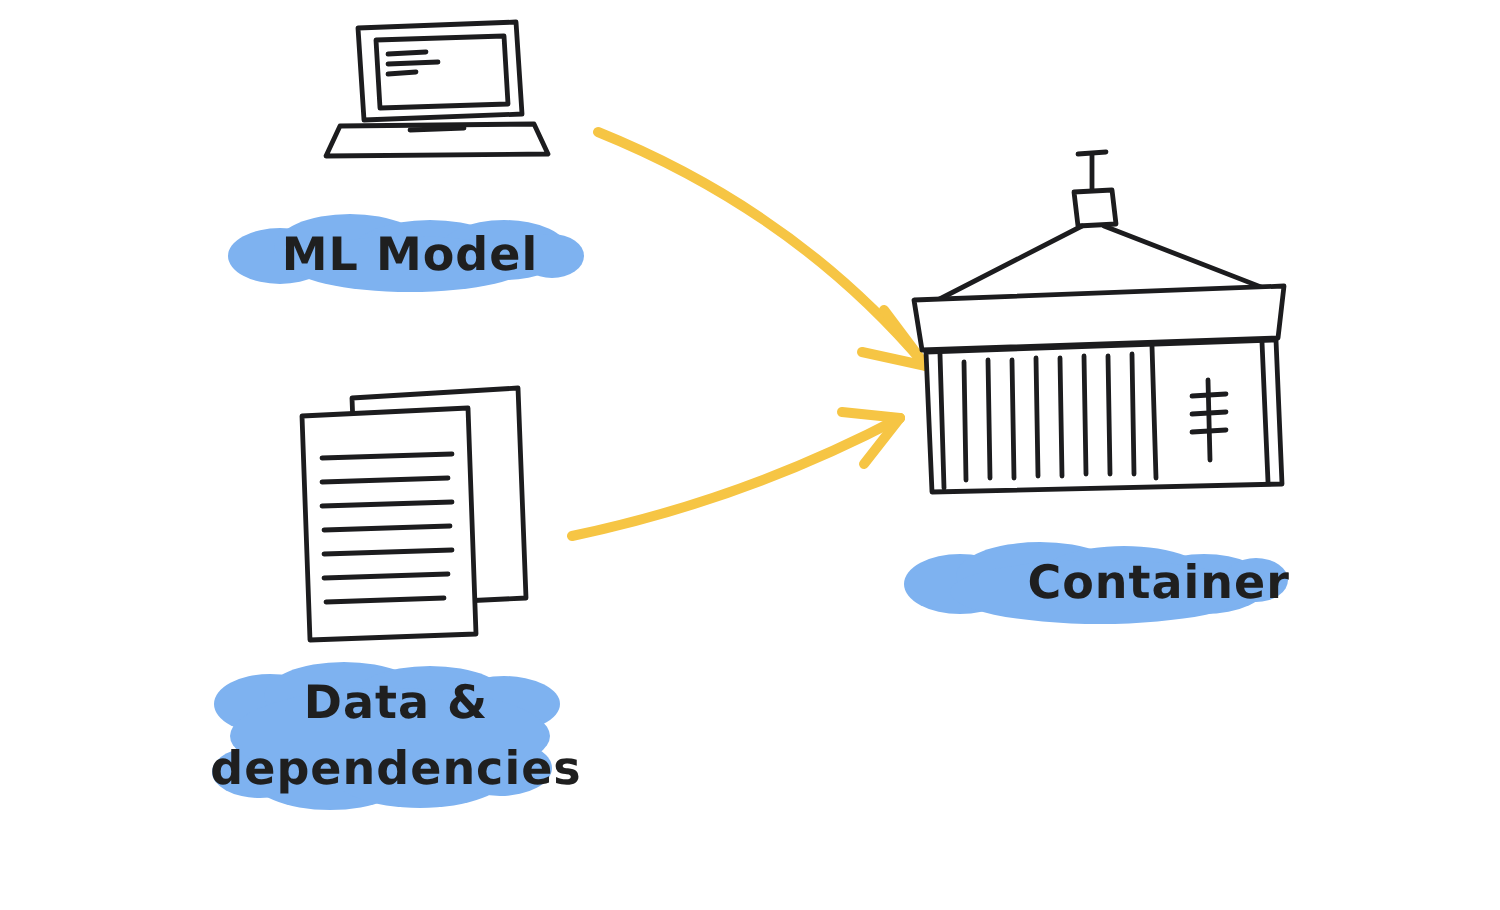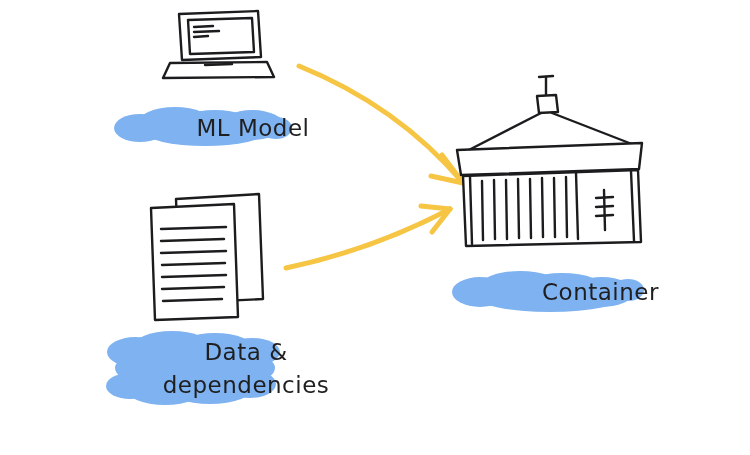--- a/index.html
+++ b/index.html
@@ -10,29 +10,28 @@
     background: #ffffff;
     overflow: hidden;
     font-family: "DejaVu Sans", sans-serif;
   }
   .canvas svg { position: absolute; left: 0; top: 0; }
   .label {
     position: absolute;
     text-align: center;
     color: #1f1f1f;
     font-size: 23px;
-    font-weight: 400;
+    font-weight: 700;
     letter-spacing: 0.5px;
     line-height: 33px;
     user-select: none;
-    margin-left: 48px;
   }
   .label-ml        { left: 110px; top: 112px; width: 190px; }
   .label-data      { left: 98px;  top: 336px; width: 200px; text-align: center; }
-  .label-container { left: 460px; top: 276px; width: 185px; }
+  .label-container { left: 460px; top: 276px; width: 185px; text-align: right; }
 </style>
 </head>
 <body>
 
 <div class="canvas">
 
   <svg width="750" height="455" viewBox="0 0 750 455">
 
     <g fill="#7eb2f0">
       <g>

